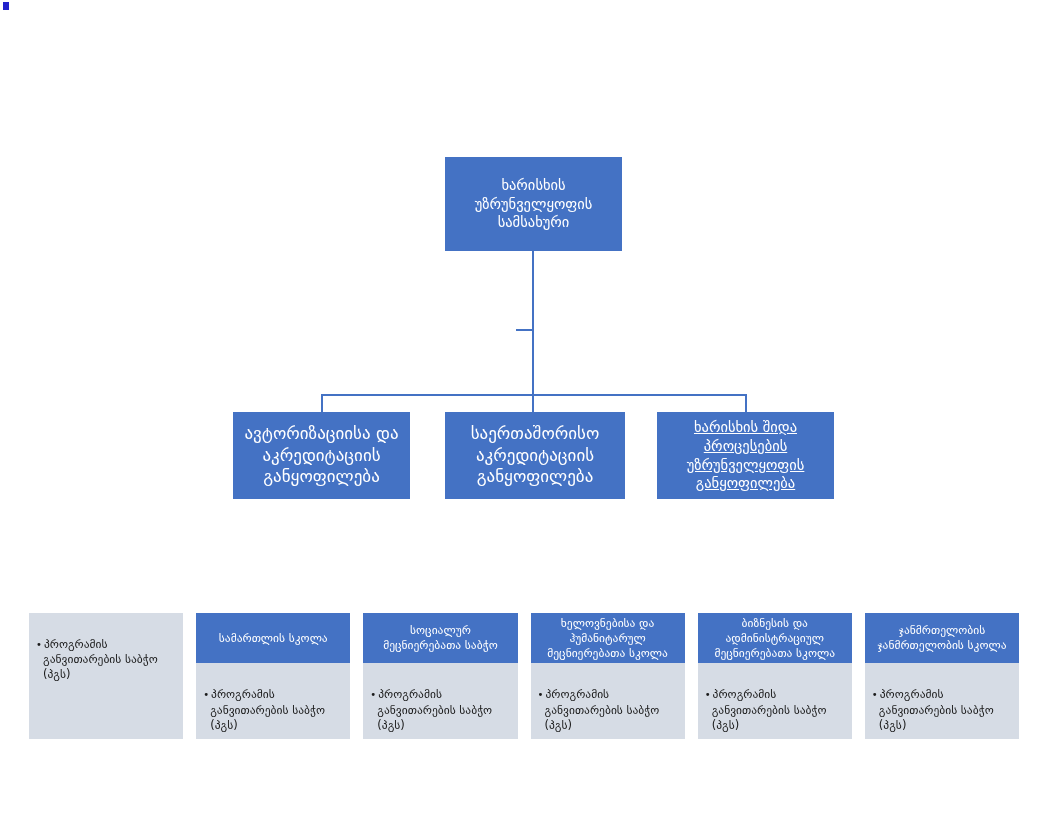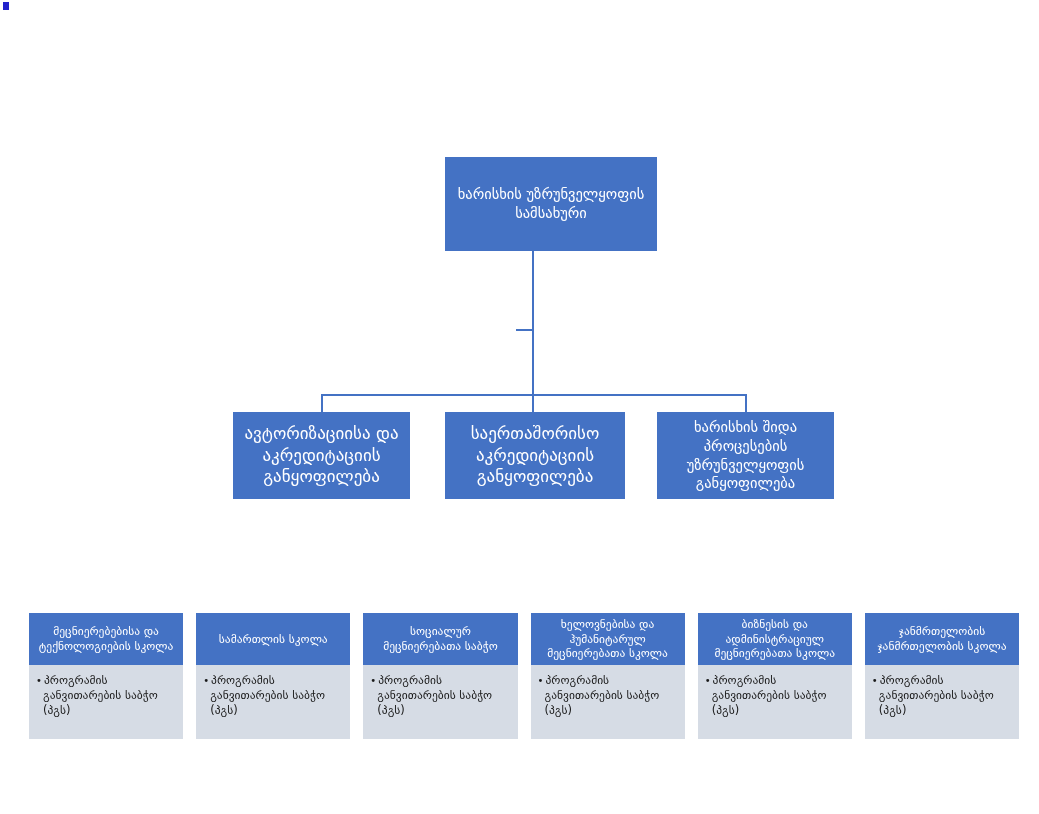--- a/index.html
+++ b/index.html
@@ -58,21 +58,21 @@
     line-height: 1.28;
   }
   .node .node-label {
     display: block;
     width: 100%;
   }
 
   #node-root {
     left: 445px;
     top: 157px;
-    width: 212px;
+    width: 177px;
     height: 94px;
     font-size: 14.5px;
   }
   #node-pas {
     left: 339px;
     top: 286px;
     width: 177px;
     height: 86px;
     font-size: 14.5px;
   }
@@ -89,20 +89,21 @@
     width: 180px;
     height: 87px;
     font-size: 17px;
   }
   #node-internal {
     left: 657px;
     top: 412px;
     width: 177px;
     height: 87px;
     font-size: 14.5px;
+    text-decoration: underline;
   }
 
   
   #schools-row {
     position: absolute;
     left: 29px;
     top: 613px;
     width: 990px;
     height: 126px;
     display: flex;
@@ -127,21 +128,21 @@
     line-height: 1.3;
     padding: 2px 7px;
     box-sizing: border-box;
   }
   .school-card .card-body {
     background: #D6DCE5;
     color: #1a1a1a;
     flex: 1 1 auto;
     font-size: 11.5px;
     line-height: 1.32;
-    padding: 8px 6px 6px 7px;
+    padding: 24px 6px 6px 7px;
     box-sizing: border-box;
   }
   .school-card .bullet-item {
     display: block;
     position: relative;
     padding-left: 7px;
     text-indent: -7px;
   }
   .school-card .bullet-item::before {
     content: "\2022";
@@ -179,23 +180,20 @@
     <span class="node-label">საერთაშორისო აკრედიტაციის განყოფილება</span>
   </div>
 
   <div class="node" id="node-internal">
     <span class="node-label">ხარისხის შიდა პროცესების უზრუნველყოფის განყოფილება</span>
   </div>
 
   <div id="schools-row">
 
     <div class="school-card">
-      <div class="card-head">
-        <span>მეცნიერებებისა და ტექნოლოგიების სკოლა</span>
-      </div>
       <div class="card-body">
         <span class="bullet-item">პროგრამის განვითარების საბჭო (პგს)</span>
       </div>
     </div>
 
     <div class="school-card">
       <div class="card-head">
         <span>სამართლის სკოლა</span>
       </div>
       <div class="card-body">

